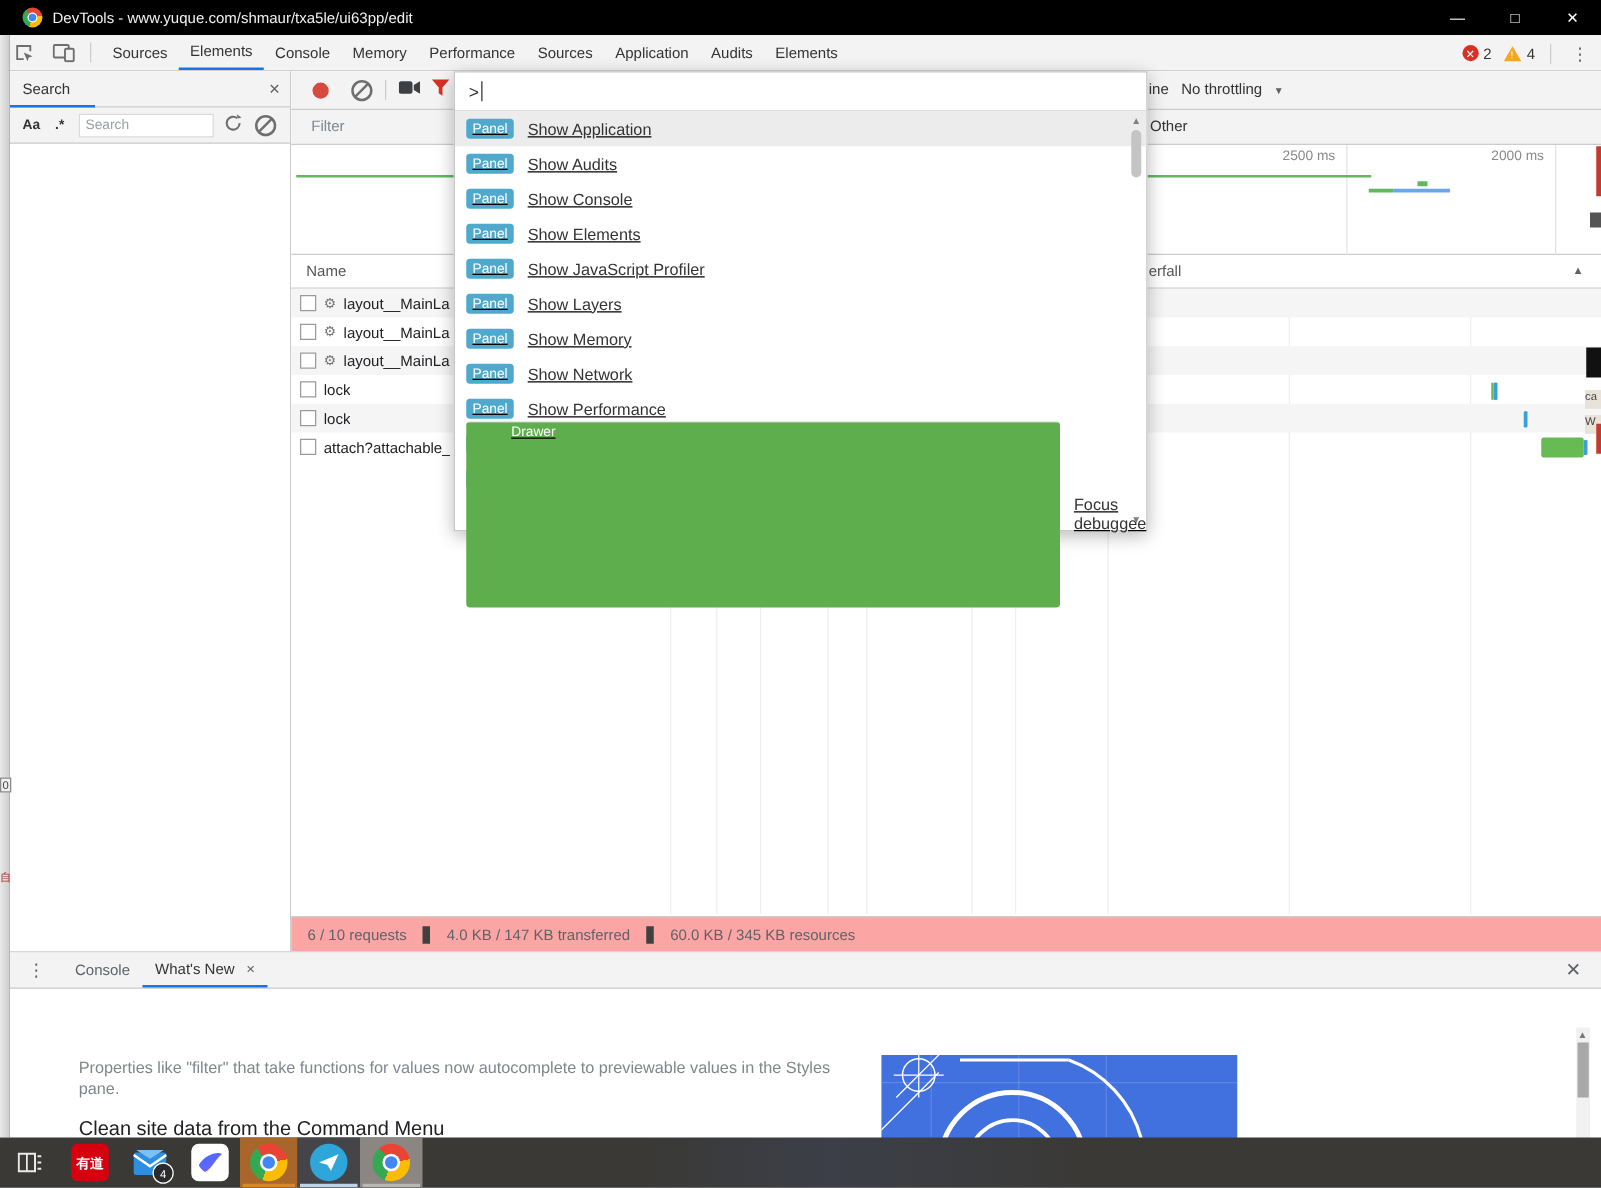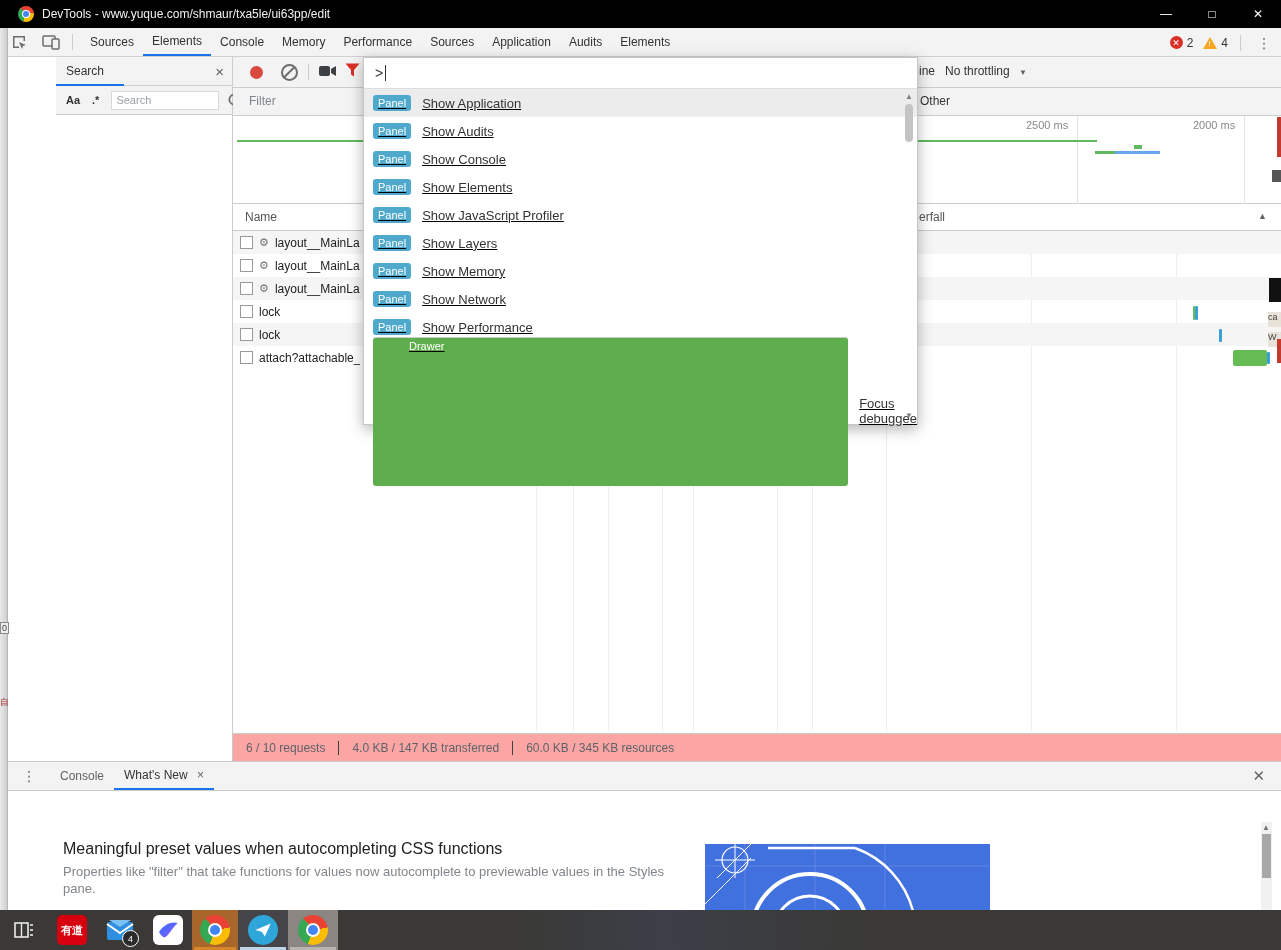--- a/index.html
+++ b/index.html
@@ -34,21 +34,21 @@
   .tab.active{border-bottom:2px solid #1a73e8;height:26px;line-height:26px;color:#333;}
   .badges{position:absolute;right:10px;top:28px;height:29px;display:flex;align-items:center;font-size:12px;color:#333;}
   .errdot{width:13px;height:13px;border-radius:50%;background:#d93025;color:#fff;font-size:9px;
           display:flex;align-items:center;justify-content:center;margin-right:4px;}
   .warntri{width:0;height:0;border-left:7px solid transparent;border-right:7px solid transparent;
            border-bottom:12px solid #f5a623;margin:0 4px 0 10px;position:relative;}
   .warntri s{position:absolute;left:-2px;top:2px;color:#fff;font-size:8px;text-decoration:none;}
   .kebab{color:#5f6368;font-size:14px;letter-spacing:0;margin-left:10px;}
 
   
-  .searchpane{left:8px;top:57px;width:225px;height:704px;background:#fff;border-right:1px solid #ccc;box-sizing:border-box;padding-left:48px;}
+  .searchpane{left:8px;top:57px;width:225px;height:704px;background:#fff;border-right:1px solid #ccc;box-sizing:border-box;}
   .sp-tabs{height:29px;background:#f3f3f3;border-bottom:1px solid #ccc;display:flex;align-items:center;
            font-size:12px;color:#333;position:relative;box-sizing:border-box;}
   .sp-tabs .lbl{margin-left:10px;}
   .sp-underline{position:absolute;left:0;bottom:-1px;width:68px;height:2px;background:#1a73e8;}
   .sp-close{position:absolute;right:8px;color:#5f6368;font-size:15px;}
   .sp-tools{height:29px;background:#f3f3f3;border-bottom:1px solid #ccc;display:flex;align-items:center;
             font-size:11px;color:#333;box-sizing:border-box;}
   .sp-tools .aa{font-weight:bold;margin-left:10px;}
   .sp-tools .rx{font-weight:bold;margin-left:12px;}
   .sp-input{margin-left:12px;width:98px;height:17px;border:1px solid #d9d9d9;font-size:11px;padding:0 4px;
@@ -88,21 +88,21 @@
   .cbx{width:11px;height:11px;border:1px solid #9a9a9a;background:#fff;margin-left:7px;flex:none;}
   .gear{color:#757575;font-size:11px;margin-left:6px;}
   .rname{margin-left:6px;white-space:nowrap;overflow:hidden;}
 
   .colline{position:absolute;top:147px;width:1px;height:527px;background:#ededed;}
   .wfbar{position:absolute;border-radius:1px;}
 
   .summary{position:absolute;left:0;top:676px;width:1048px;height:28px;background:#fca5a5;border-top:1px solid #ccc;
            box-sizing:border-box;display:flex;align-items:center;font-size:12px;color:#5f6368;}
   .summary span{padding:0 13px;}
-  .summary span + span{border-left:1px solid #404040;}
+  .summary span + span{border-left:6px solid #404040;}
 
   
   .palette{left:363px;top:57px;width:555px;height:368px;background:#fff;border:1px solid #c6c6c6;
            box-shadow:0 4px 14px rgba(0,0,0,.3);box-sizing:border-box;z-index:30;}
   .pal-input{height:30px;border-bottom:1px solid #ddd;display:flex;align-items:center;padding-left:11px;
              font-size:14px;color:#333;}
   .caret{display:inline-block;width:1px;height:16px;background:#333;margin-left:2px;}
   .pal-list{position:relative;text-decoration:underline;}
   .cmd-item{height:28px;display:flex;align-items:center;padding-left:9px;font-size:13px;color:#333;}
   .cmd-item.sel{background:#ececec;}
@@ -391,21 +391,20 @@
     <div class="dr-tabs">
       <span class="kebab" style="margin:0 14px 0 14px;">⋮</span>
       <span class="dr-tab">Console</span>
       <span class="dr-tab active">
         <span>What's New</span>
         <span style="margin-left:6px;color:#5f6368;">×</span>
       </span>
       <span class="dr-close">✕</span>
     </div>
     <div class="article">
-      <h3>Meaningful preset values when autocompleting CSS functions</h3>
       <p>Properties like "filter" that take functions for values now autocomplete to previewable values in the Styles pane.</p>
       <h3 class="next">Clean site data from the Command Menu</h3>
     </div>
     <svg class="abs" style="left:697px;top:82px;" width="285" height="67" viewBox="0 0 285 67">
       <rect width="285" height="67" fill="#4170df"></rect>
       <g stroke="rgba(255,255,255,0.15)" stroke-width="1">
         <line x1="40" y1="0" x2="40" y2="67"></line>
           <line x1="110" y1="0" x2="110" y2="67"></line>
         <line x1="180" y1="0" x2="180" y2="67"></line>
           <line x1="0" y1="22" x2="285" y2="22"></line>

